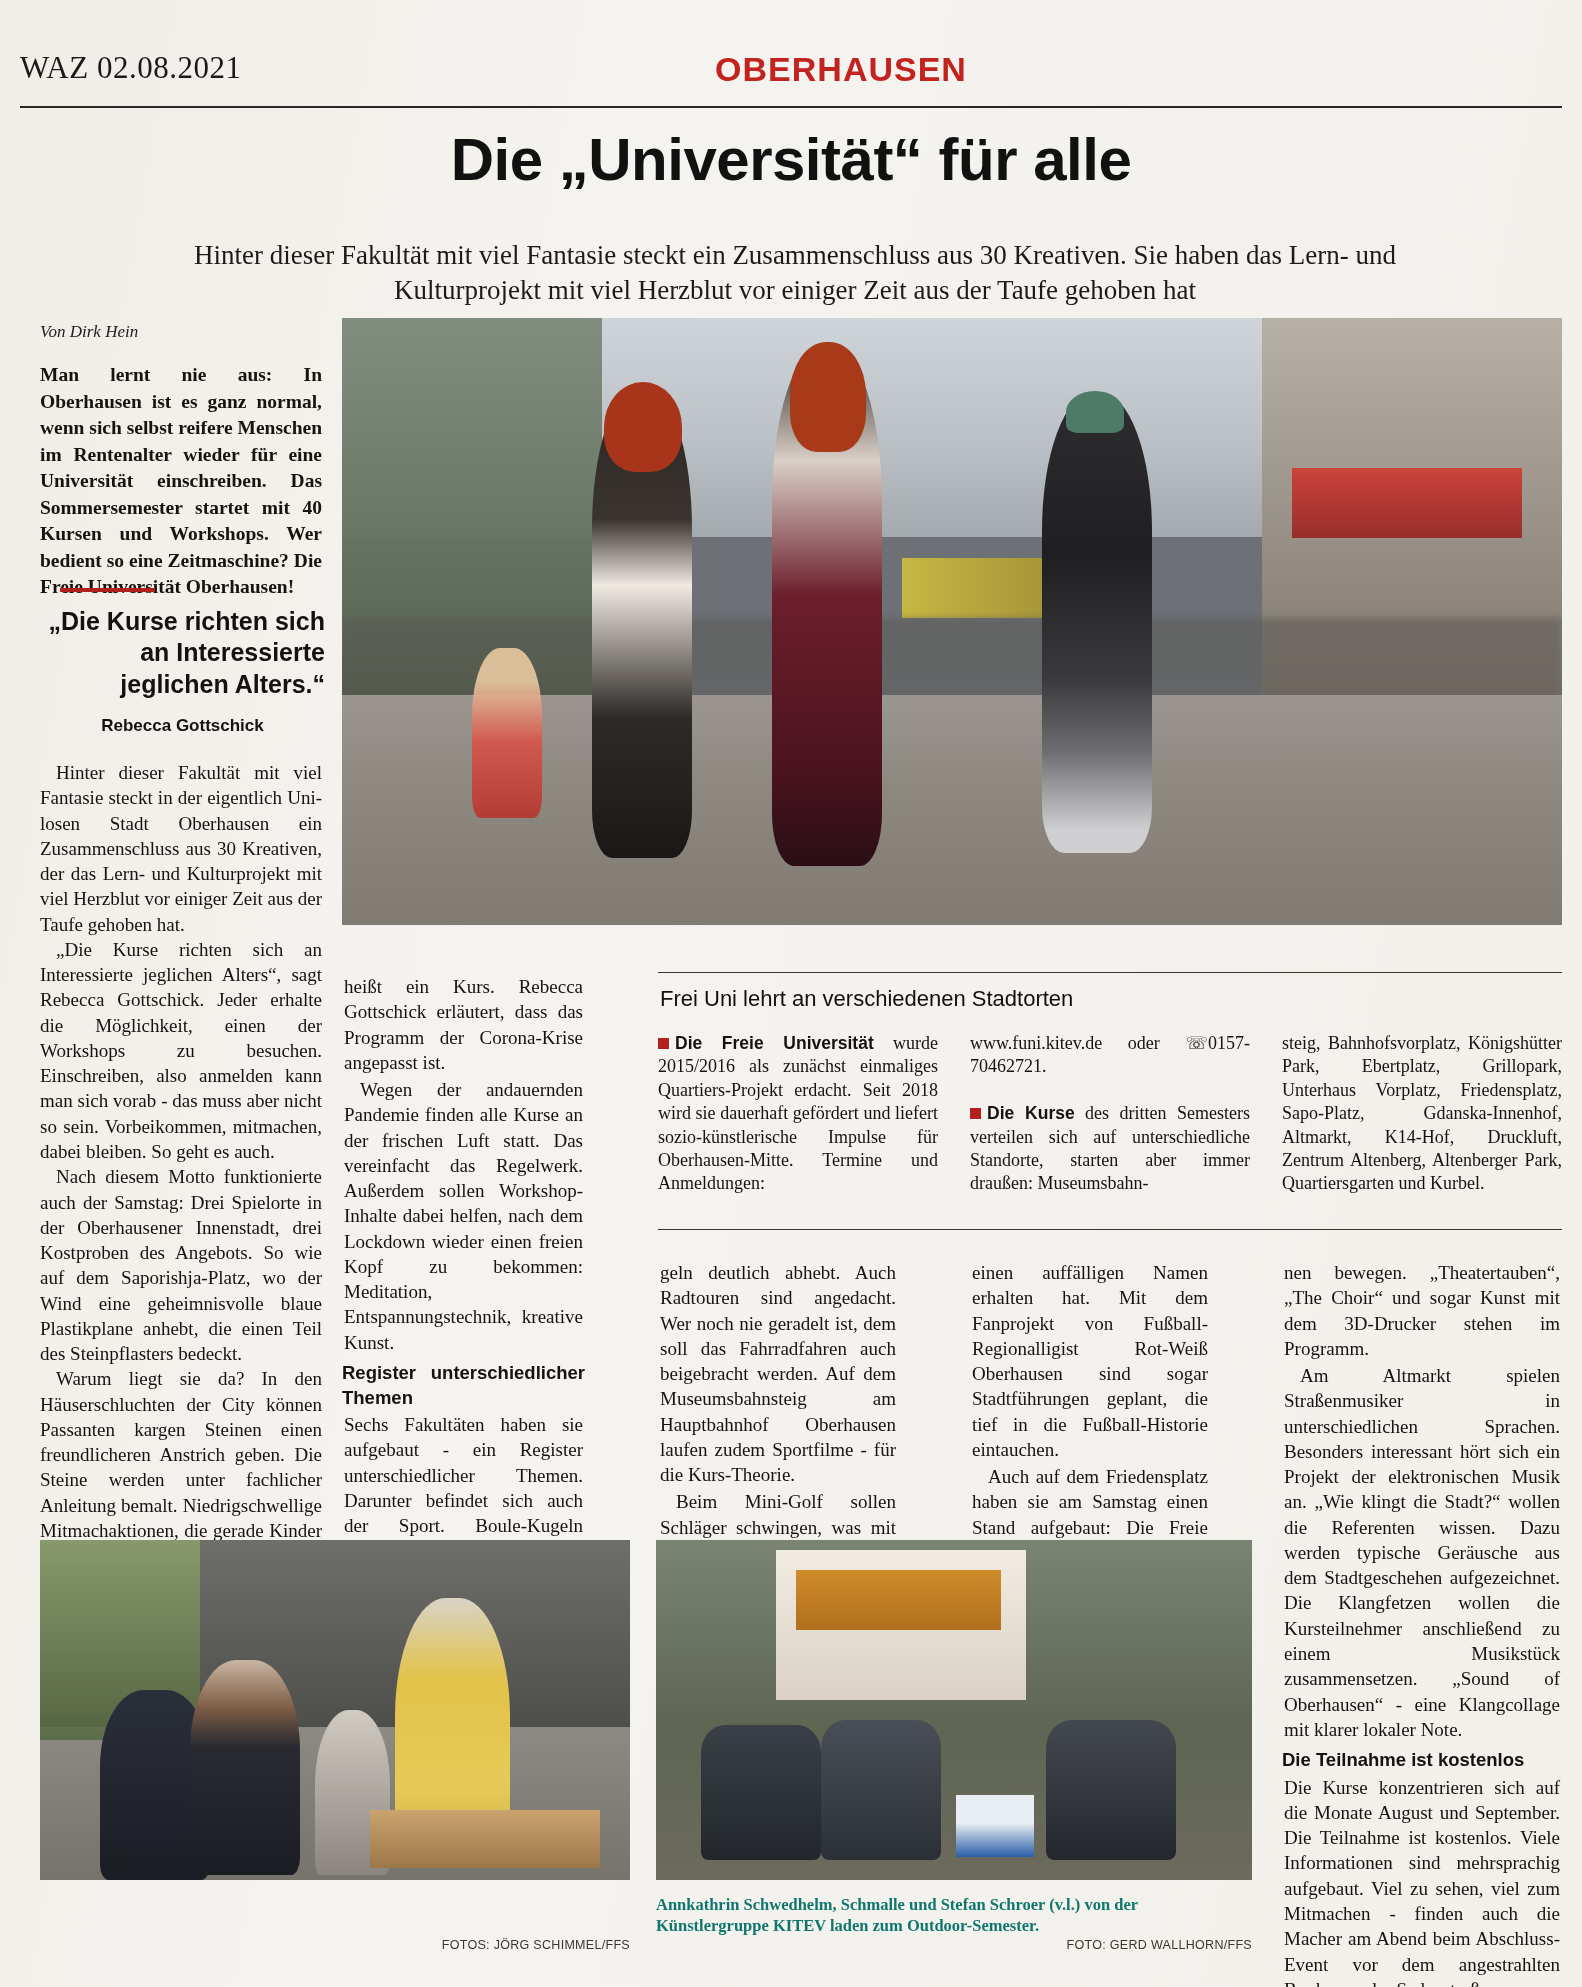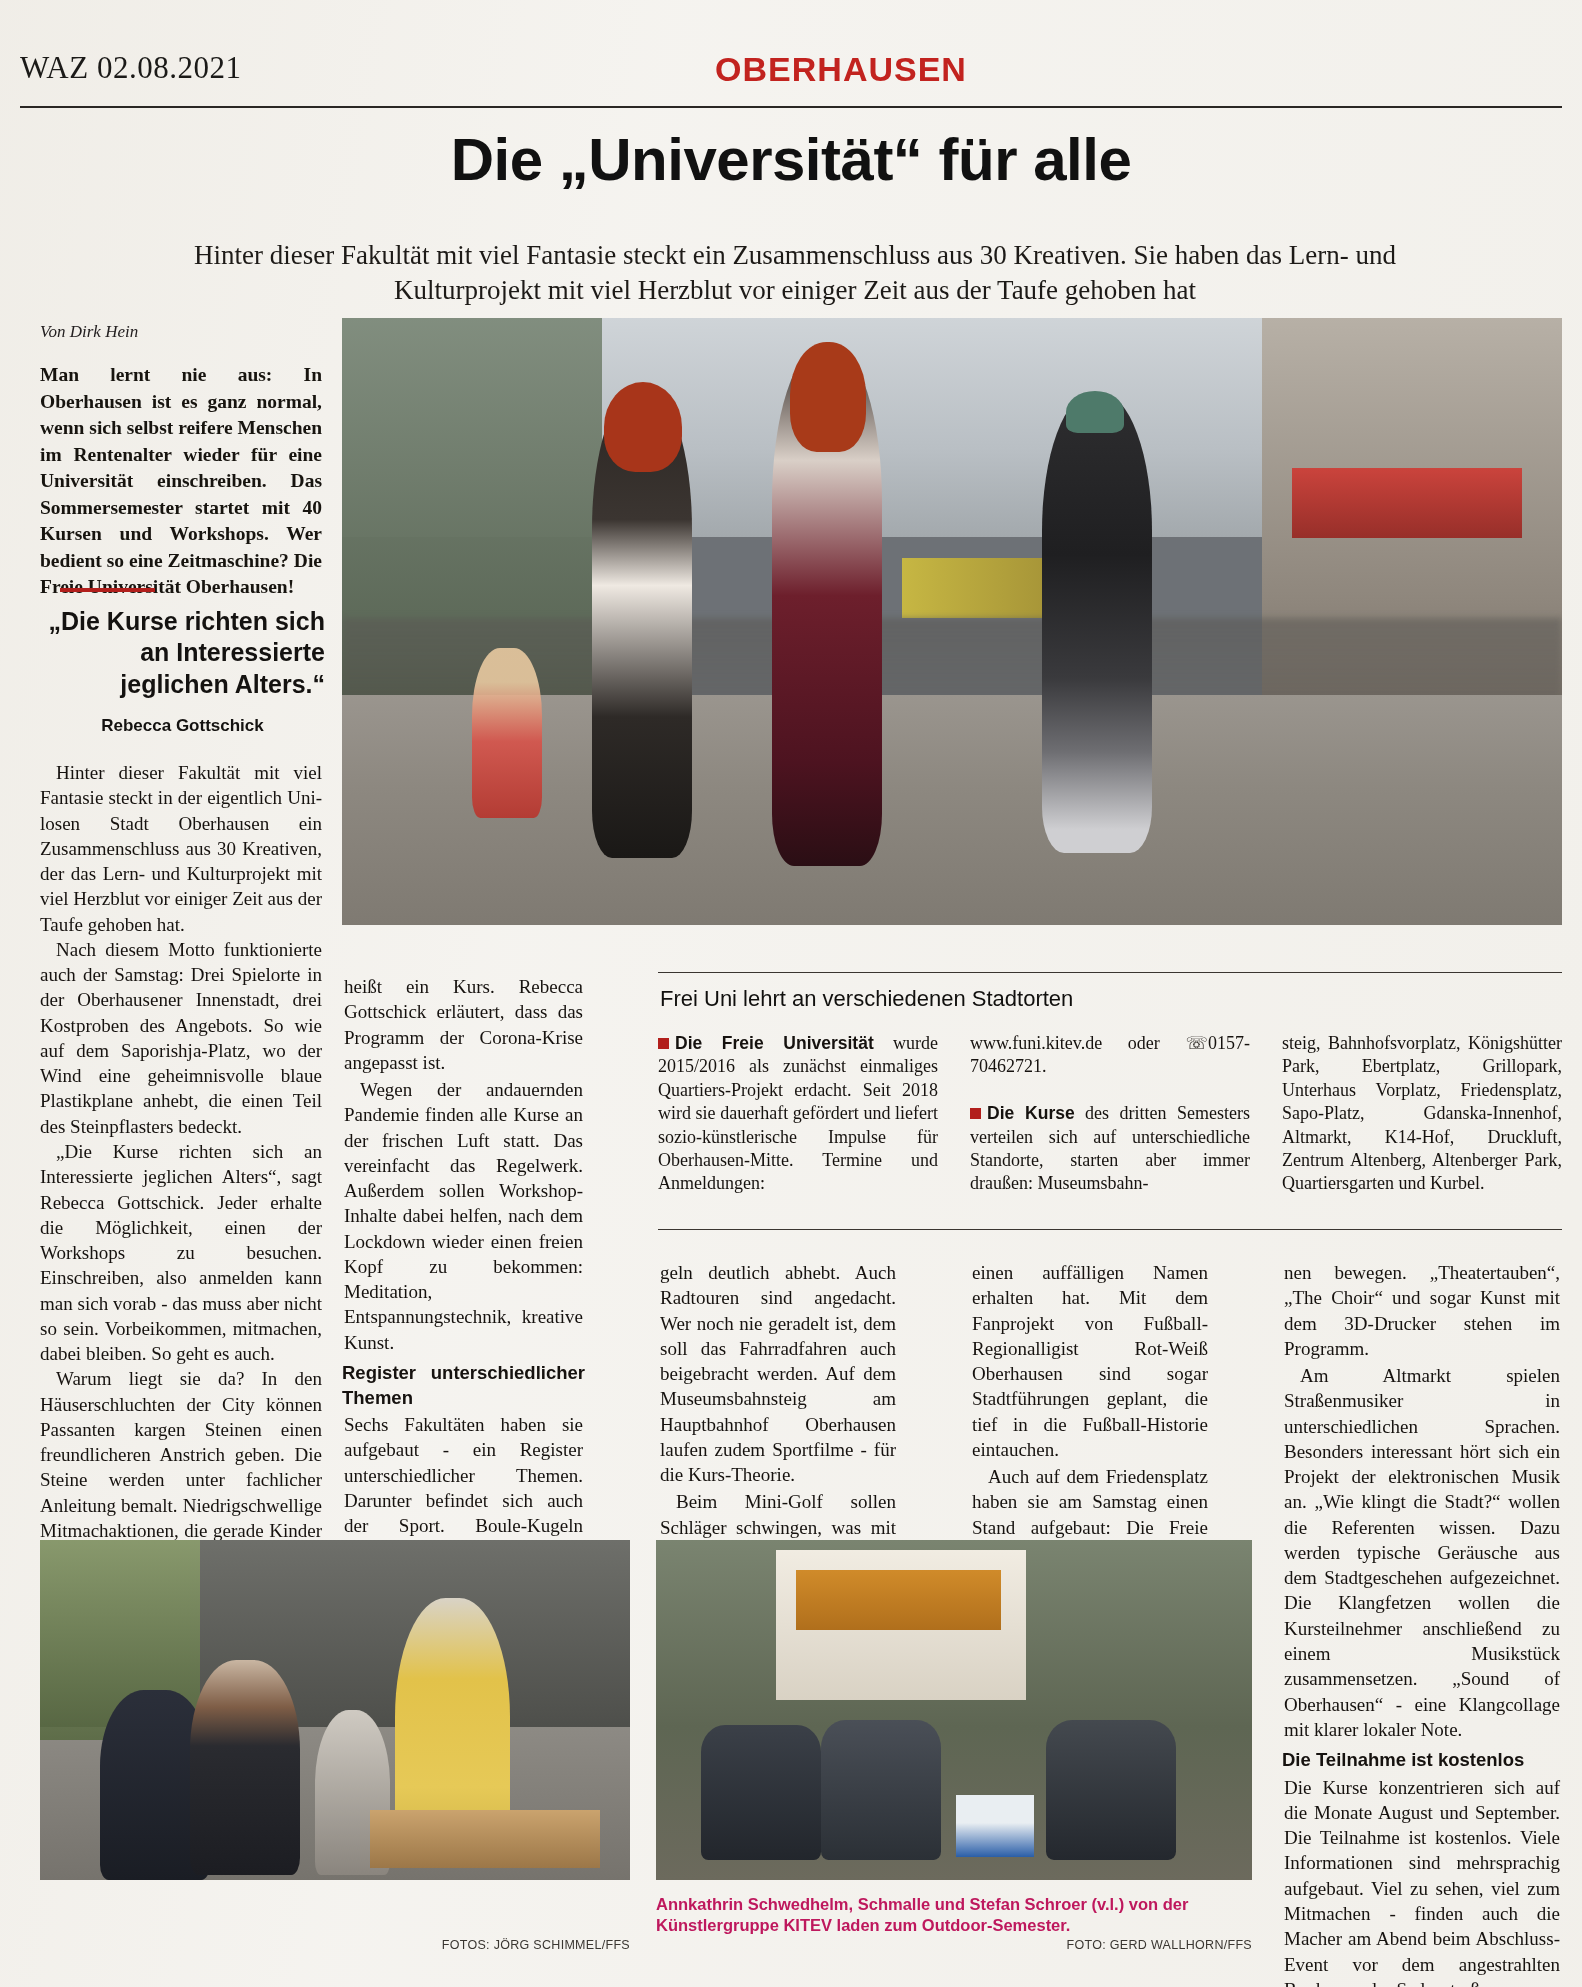--- a/index.html
+++ b/index.html
@@ -358,25 +358,25 @@
     font-family: "Liberation Sans", sans-serif;
     font-size: 12.5px;
     color: #3a3631;
     letter-spacing: .3px;
   }
   .cap-c {
     position: absolute;
     left: 636px;
     top: 1894px;
     width: 596px;
-    font-family: Liberation Sans, sans-serif;
+    font-family: Liberation Serif, serif;
     font-weight: bold;
     font-size: 16.5px;
     line-height: 1.3;
-    color: #be185d;
+    color: #0f766e;
   }
   .credit-c {
     position: absolute;
     left: 1000px;
     top: 1938px;
     width: 232px;
     text-align: right;
     font-family: "Liberation Sans", sans-serif;
     font-size: 12.5px;
     color: #3a3631;
@@ -412,22 +412,22 @@
 
     <div class="byline">Von Dirk Hein</div>
     <div class="lead">Man lernt nie aus: In Oberhausen ist es ganz normal, wenn sich selbst reifere Menschen im Rentenalter wieder für eine Universität einschreiben. Das Sommersemester startet mit 40 Kursen und Workshops. Wer bedient so eine Zeitmaschine? Die Freie Universität Oberhausen!</div>
 
     <div class="quote-rule"></div>
     <div class="pullquote">„Die Kurse richten sich an Interessierte jeglichen Alters.“</div>
     <div class="pullquote-attr">Rebecca Gottschick</div>
 
     <div class="col-left-body">
       <p class="first">Hinter dieser Fakultät mit viel Fantasie steckt in der eigentlich Uni-losen Stadt Oberhausen ein Zusammenschluss aus 30 Kreativen, der das Lern- und Kulturprojekt mit viel Herzblut vor einiger Zeit aus der Taufe gehoben hat.</p>
+      <p>„Die Kurse richten sich an Interessierte jeglichen Alters“, sagt Rebecca Gottschick. Jeder erhalte die Möglichkeit, einen der Workshops zu besuchen. Einschreiben, also anmelden kann man sich vorab - das muss aber nicht so sein. Vorbeikommen, mitmachen, dabei bleiben. So geht es auch.</p>
       <p>Nach diesem Motto funktionierte auch der Samstag: Drei Spielorte in der Oberhausener Innenstadt, drei Kostproben des Angebots. So wie auf dem Saporishja-Platz, wo der Wind eine geheimnisvolle blaue Plastikplane anhebt, die einen Teil des Steinpflasters bedeckt.</p>
-      <p>„Die Kurse richten sich an Interessierte jeglichen Alters“, sagt Rebecca Gottschick. Jeder erhalte die Möglichkeit, einen der Workshops zu besuchen. Einschreiben, also anmelden kann man sich vorab - das muss aber nicht so sein. Vorbeikommen, mitmachen, dabei bleiben. So geht es auch.</p>
       <p>Warum liegt sie da? In den Häuserschluchten der City können Passanten kargen Steinen einen freundlicheren Anstrich geben. Die Steine werden unter fachlicher Anleitung bemalt. Niedrigschwellige Mitmachaktionen, die gerade Kinder ansprechen. „Tu dir Gutes“,</p>
     </div>
 
     <div class="photo-main">
       <div class="sky"></div>
       <div class="bldg-left"></div>
       <div class="bldg-right"></div>
       <div class="awning"></div>
       <div class="signs"></div>
       <div class="crowd"></div>

